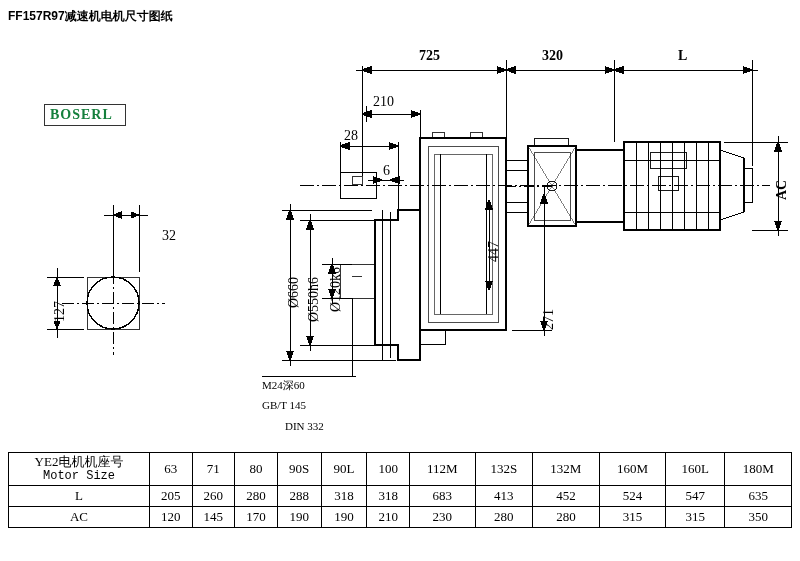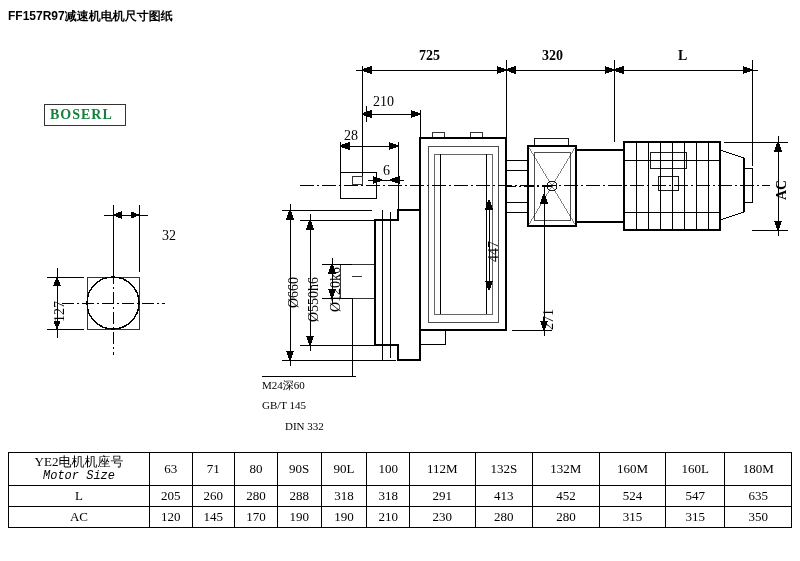--- a/index.html
+++ b/index.html
@@ -87,21 +87,21 @@
     width: 140px;
     text-align: center;
   }
   #spec-table td.rowhead.two {
     line-height: 15px;
     height: 32px;
     font-size: 13px;
     margin-top: 16px;
   }
   .th-line1 { display: block; }
-  .th-line2 { display: block; font-family: "Liberation Mono", monospace; font-size: 12px; letter-spacing:0px;font-style:italic;}
+  .th-line2 { display: block; font-family: "Liberation Mono", monospace; font-size: 12px; letter-spacing:0px;}
 </style>
 </head>
 <body>
 
 <div id="page">
 
   <div id="title">FF157R97减速机电机尺寸图纸</div>
 
   <div id="logo">
     <span>BOSERL</span>
@@ -304,21 +304,21 @@
         <td>180M</td>
       </tr>
       <tr>
         <td class="rowhead">L</td>
         <td>205</td>
         <td>260</td>
         <td>280</td>
         <td>288</td>
         <td>318</td>
         <td>318</td>
-        <td>291</td>
+        <td>683</td>
         <td>413</td>
         <td>452</td>
         <td>524</td>
         <td>547</td>
         <td>635</td>
       </tr>
       <tr>
         <td class="rowhead">AC</td>
         <td>120</td>
         <td>145</td>

